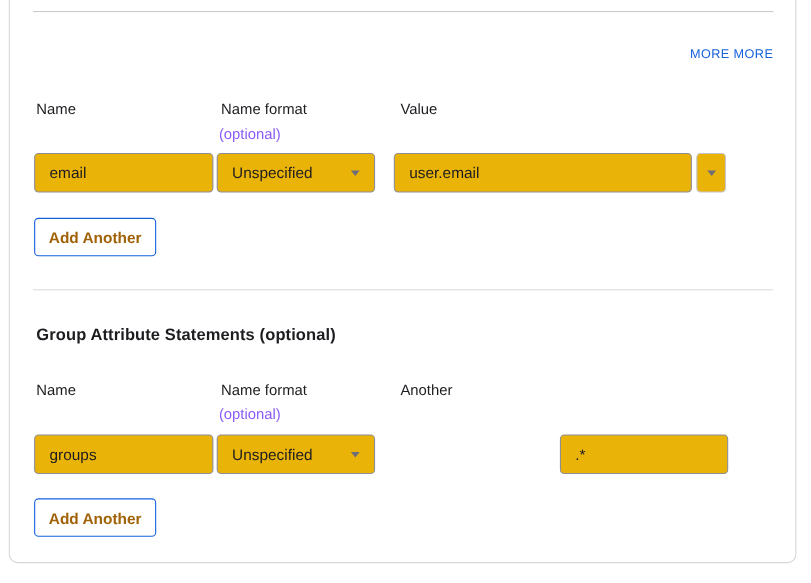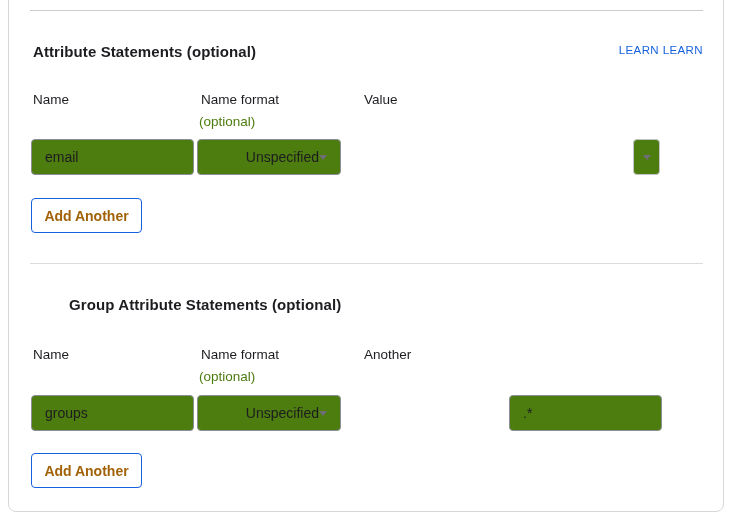--- a/index.html
+++ b/index.html
@@ -13,67 +13,67 @@
   .divider { position:absolute; left:30px; width:673px; height:1px; }
   .divider.d1 { top:10px; background:#cbcbcf; }
   .divider.d2 { top:263px; background:#dcdcdf; }
 
   .section-title { position:absolute; left:33px; font-size:15px; font-weight:700;
     color:#1d1d21; letter-spacing:.1px; }
   .learn-more { position:absolute; top:44px; right:34px; font-size:11.5px;
     color:#1662dd; letter-spacing:.4px; text-decoration:none; cursor:pointer; }
 
   .col-label { position:absolute; font-size:13.5px; font-weight:400; color:#1d1d21; }
-  .col-note  { position:absolute; font-size:13.5px; font-weight:400; color:#4d7c0f; }
+  .col-note  { position:absolute; font-size:13.5px; font-weight:400; color:#8b5cf6; }
 
-  .ctl { position:absolute; height:36px; background:#4d7c0f; border:1px solid #8d8d96;
+  .ctl { position:absolute; height:36px; background:#eab308; border:1px solid #8d8d96;
     border-radius:4px; font-size:14px; color:#1d1d21; }
   input.ctl { padding:0 13px; outline:none; }
-  .select { display:flex; align-items:center; justify-content:flex-end;
+  .select { display:flex; align-items:center; justify-content:space-between;
     padding:0 13px; cursor:pointer; }
   .select .lbl { font-size:14px; color:#1d1d21; }
   .caret { width:0; height:0; border-left:4px solid transparent;
     border-right:4px solid transparent; border-top:5px solid #6e6e78; }
   .caret-btn { display:flex; align-items:center; justify-content:center;
     border:1px solid #c3c3c9; cursor:pointer; }
 
   .add-btn { position:absolute; left:31px; width:111px; height:35px;
     background:#fff; border:1px solid #1662dd; border-radius:4px;
     color:#a16207; font-size:14px; font-weight:700; cursor:pointer;
     font-family:"Liberation Sans", sans-serif; }
 </style>
 </head>
 <body>
 
 <div class="stage">
   <div class="panel"></div>
   <div class="divider d1"></div>
 
-  <div class="section-title" style="top:43px;">Attribute Statements (optional)</div>
-  <a class="learn-more">LEARN LEARN</a>
+  <a class="learn-more">MORE MORE</a>
 
   <div class="col-label" style="left:33px; top:92px;">Name</div>
   <div class="col-label" style="left:201px; top:92px;">Name format</div>
   <div class="col-note" style="left:199px; top:114px;">(optional)</div>
   <div class="col-label" style="left:364px; top:92px;">Value</div>
 
   <input class="ctl" style="left: 31px; top: 139px; width: 163px;" value="email">
   <div class="ctl select" style="left:197px; top:139px; width:144px;">
     <span class="lbl">Unspecified</span>
     <span class="caret"></span>
   </div>
+  <input class="ctl" style="left: 358px; top: 139px; width: 271px;" value="user.email">
   <div class="ctl caret-btn" style="left:633px; top:139px; width:27px;">
     <span class="caret"></span>
   </div>
 
   <button class="add-btn" style="top:198px;">Add Another</button>
 
   <div class="divider d2"></div>
 
-  <div class="section-title" style="top:296px;margin-left:36px;">Group Attribute Statements (optional)</div>
+  <div class="section-title" style="top:296px;">Group Attribute Statements (optional)</div>
 
   <div class="col-label" style="left:33px; top:347px;">Name</div>
   <div class="col-label" style="left:201px; top:347px;">Name format</div>
   <div class="col-note" style="left:199px; top:369px;">(optional)</div>
   <div class="col-label" style="left:364px; top:347px;">Another</div>
 
   <input class="ctl" style="left: 31px; top: 395px; width: 163px;" value="groups">
   <div class="ctl select" style="left:197px; top:395px; width:144px;">
     <span class="lbl">Unspecified</span>
     <span class="caret"></span>

